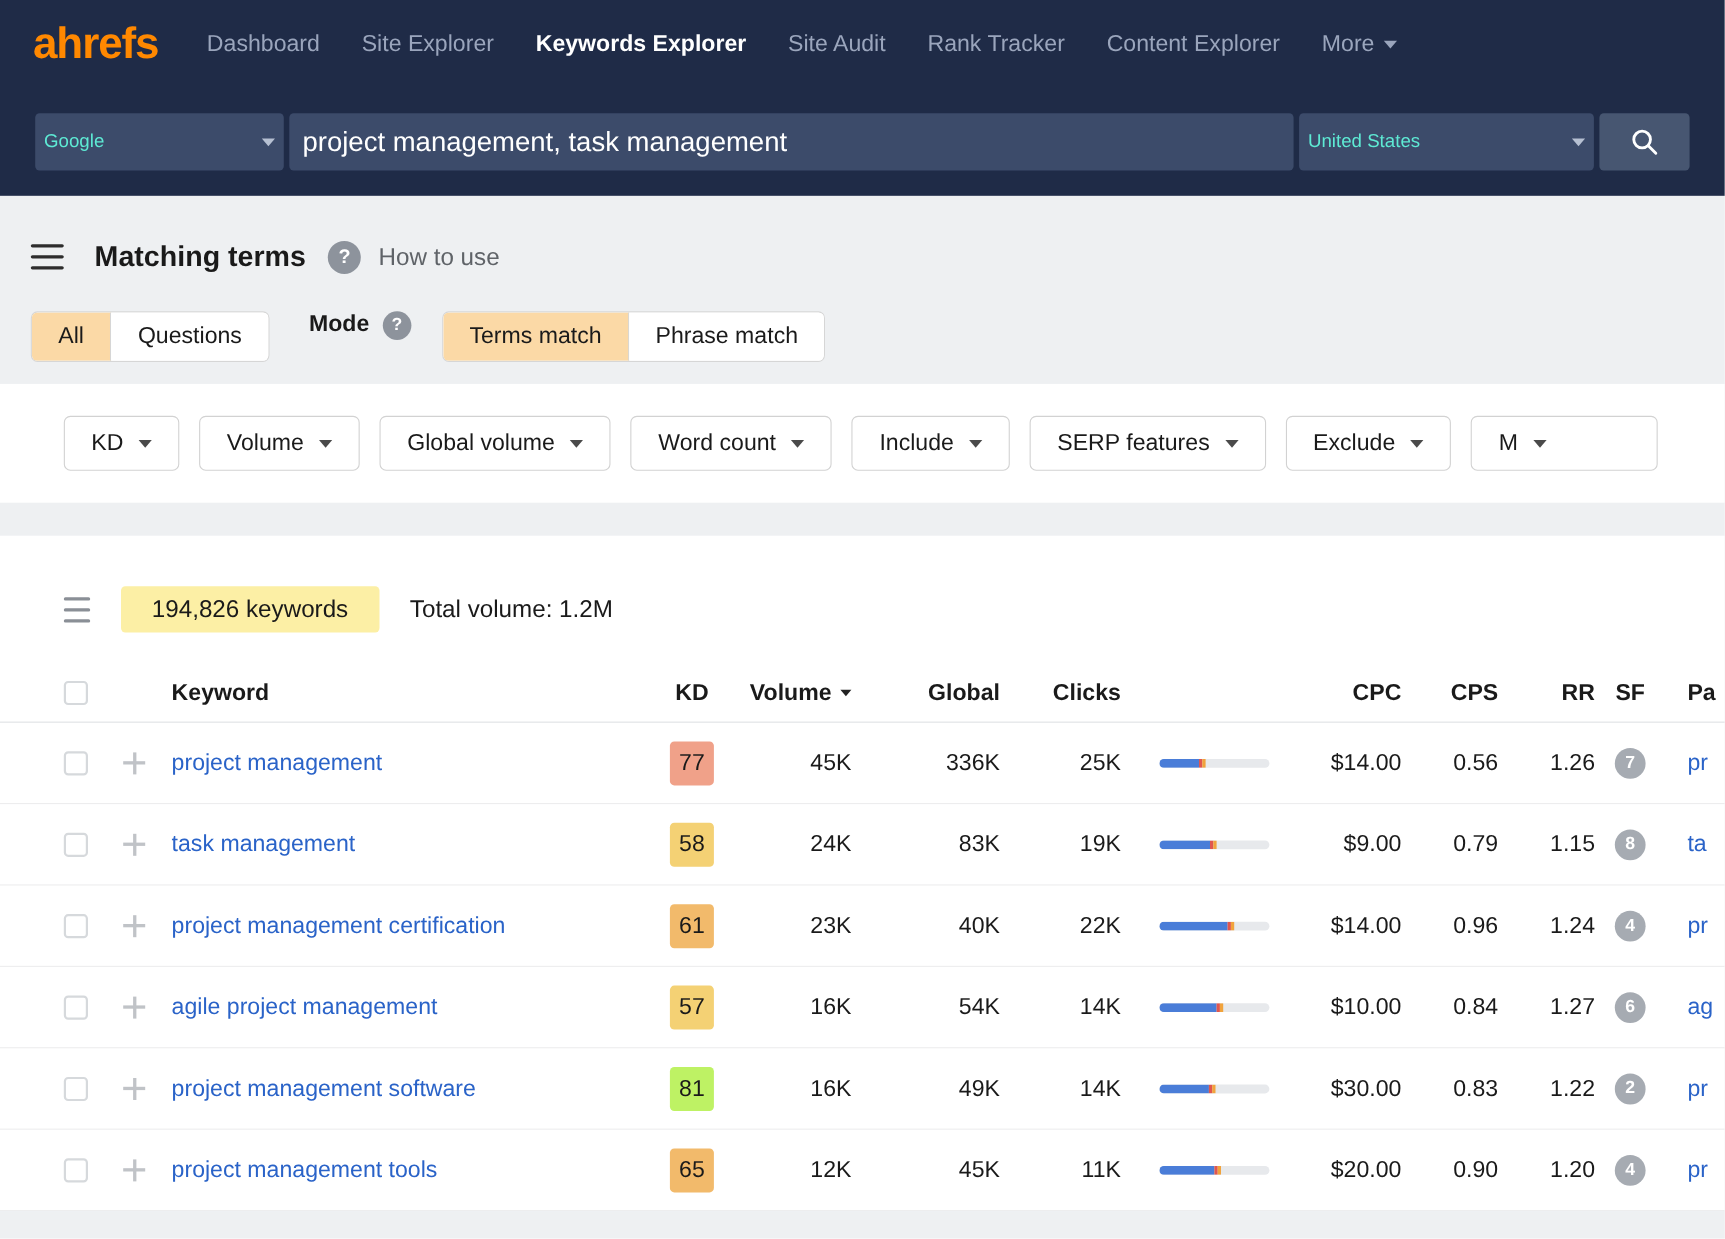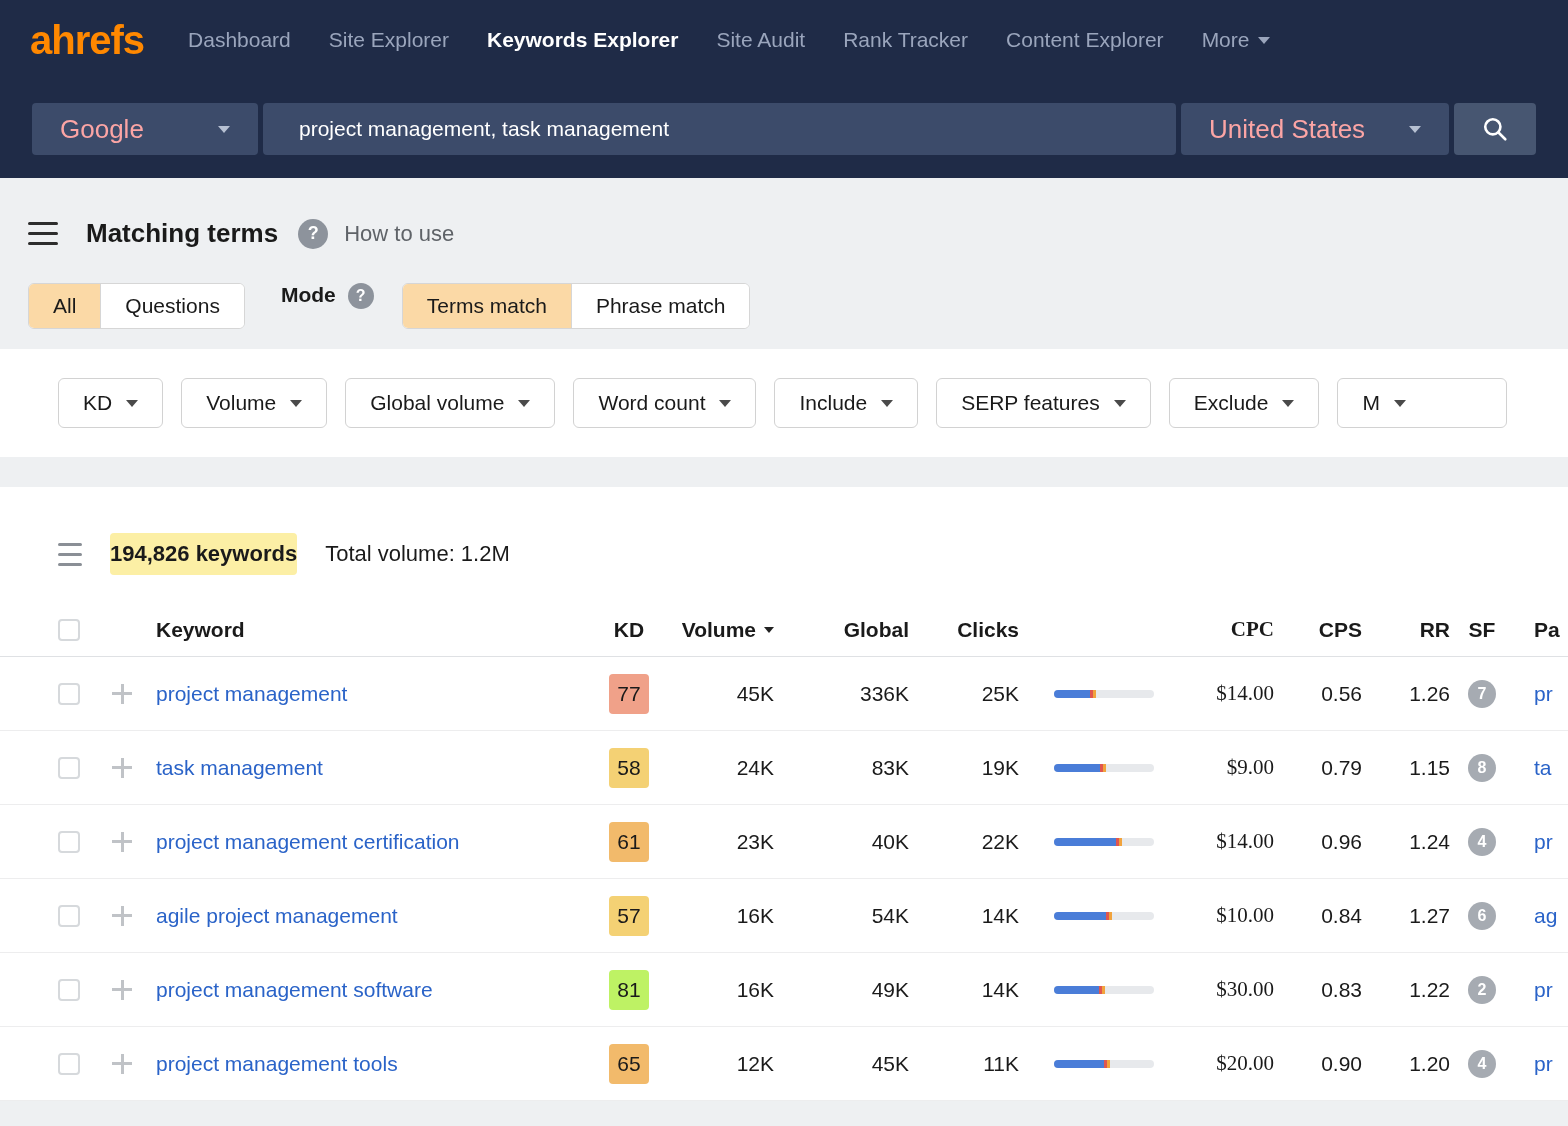--- a/index.html
+++ b/index.html
@@ -15,24 +15,24 @@
   .logo { color:#ff8800; font-size:40px; font-weight:bold; letter-spacing:-1px; margin-right:44px; cursor:pointer; }
   .nav-items { display:flex; align-items:center; }
   .nav-item { display:flex; align-items:center; gap:9px; color:#9aa5bc; font-size:21px; margin-right:38px; cursor:pointer; white-space:nowrap; }
   .nav-item.active { color:#ffffff; font-weight:bold; }
   .caret { width:0; height:0; border-left:6px solid transparent; border-right:6px solid transparent; border-top:7px solid #9aa5bc; display:inline-block; }
   .caret.light { border-top-color:#b6c0d2; }
   .caret.dark { border-top-color:#4a4a4a; }
   .caret.sort { border-left-width:5px; border-right-width:5px; border-top-width:6px; border-top-color:#222; margin-left:8px; }
 
   .searchrow { display:flex; align-items:center; gap:5px; padding:0 32px; height:98px; }
-  .select-dark { background:#3c4b6a; color:#fca5a5; height:52px; display:flex; align-items:center; justify-content:space-between; padding:0 28px; border-radius:4px; font-size:26px; cursor:pointer; flex:0 0 auto; }
+  .select-dark { background:#3c4b6a; color:#5eead4; height:52px; display:flex; align-items:center; justify-content:space-between; padding:0 8px; border-radius:4px; font-size:17px; cursor:pointer; flex:0 0 auto; }
   .select-dark.engine { width:226px; }
   .select-dark.country { width:268px; }
-  .search-input { flex:1 1 auto; min-width:0; background:#3c4b6a; color:#fff; border:none; outline:none; height:52px; font-size:21px; padding:0 36px; border-radius:4px; font-family:inherit; }
+  .search-input { flex:1 1 auto; min-width:0; background:#3c4b6a; color:#fff; border:none; outline:none; height:52px; font-size:25px; padding:0 12px; border-radius:4px; font-family:inherit; }
   .search-btn { width:82px; height:52px; background:#475671; border:none; border-radius:4px; display:flex; align-items:center; justify-content:center; cursor:pointer; flex:0 0 auto; }
 
   
   .page-head { display:flex; align-items:center; padding:40px 28px 34px; }
   .burger { display:inline-flex; flex-direction:column; gap:7px; cursor:pointer; }
   .burger i { display:block; width:30px; height:3px; background:#2d2d2d; border-radius:2px; }
   .burger.gray i { width:24px; background:#8a8f96; }
   .page-title { font-size:26px; font-weight:bold; margin:0 20px 0 28px; }
   .qmark { width:30px; height:30px; border-radius:50%; background:#8d939c; color:#fff; font-weight:bold; font-size:18px; display:inline-flex; align-items:center; justify-content:center; cursor:pointer; flex:0 0 auto; }
   .qmark.small { width:26px; height:26px; font-size:16px; }
@@ -48,21 +48,21 @@
   .tabs-row .qmark.small { margin-right:28px; }
 
   
   .filterbar { background:#fff; padding:29px 0 29px 58px; display:flex; gap:18px; overflow:hidden; white-space:nowrap; }
   .filter-btn { display:inline-flex; align-items:center; gap:14px; border:1px solid #d2d2d2; border-radius:6px; padding:0 24px; height:50px; font-size:21px; background:#fff; color:#1a1a1a; cursor:pointer; flex:0 0 auto; font-family:inherit; }
   .filter-btn.cut { min-width:170px; justify-content:flex-start; }
 
   
   .results { background:#fff; margin-top:30px; }
   .results-toolbar { display:flex; align-items:center; padding:46px 28px 28px 58px; }
-  .kw-count { background:#fcefa5; font-weight:bold; font-size:22px; padding:8px 0; border-radius:4px; margin-left:28px; }
+  .kw-count { background:#fcefa5; font-weight:normal; font-size:22px; padding:8px 28px; border-radius:4px; margin-left:28px; }
   .total-volume { font-size:22px; margin-left:28px; }
 
   .trow, .thead { display:flex; align-items:center; width:1568px; overflow:hidden; }
   .thead { height:54px; border-bottom:1px solid #dfe1e4; font-weight:bold; font-size:21px; }
   .trow { height:74px; border-bottom:1px solid #ededee; font-size:21px; }
   .trow > *, .thead > * { flex:0 0 auto; }
 
   .c-check { width:24px; margin-left:58px; }
   .checkbox { display:block; width:22px; height:22px; border:2px solid #d6d9dc; border-radius:4px; background:#fff; cursor:pointer; }
   .c-add { width:24px; height:24px; margin-left:28px; position:relative; cursor:pointer; }
@@ -76,21 +76,21 @@
   .c-num { text-align:right; white-space:nowrap; }
   .c-vol { width:115px; }
   .c-global { width:135px; }
   .c-clicks { width:110px; }
   .c-barcell { width:135px; display:flex; }
   .clickbar { display:flex; width:100px; height:8px; margin-left:35px; border-radius:4px; overflow:hidden; background:#e7e9ec; }
   .clickbar i { display:block; height:100%; }
   .seg-blue { background:#4a7dd8; }
   .seg-red { background:#e0564f; width:3%; }
   .seg-orange { background:#f1a33c; width:3%; }
-  .c-cpc { width:120px;font-family:Liberation Serif, serif; }
+  .c-cpc { width:120px; }
   .c-cps { width:88px; }
   .c-rr { width:88px; }
   .c-sf { width:64px; display:flex; justify-content:center; }
   .sf-badge { width:28px; height:28px; border-radius:50%; background:#a6abb2; color:#fff; font-size:16px; font-weight:bold; display:flex; align-items:center; justify-content:center; cursor:pointer; }
   .c-parent { width:54px; padding-left:20px; white-space:nowrap; overflow:hidden; }
   .th-sort { display:inline-flex; align-items:center; cursor:pointer; }
 </style>
 </head>
 <body>
 

